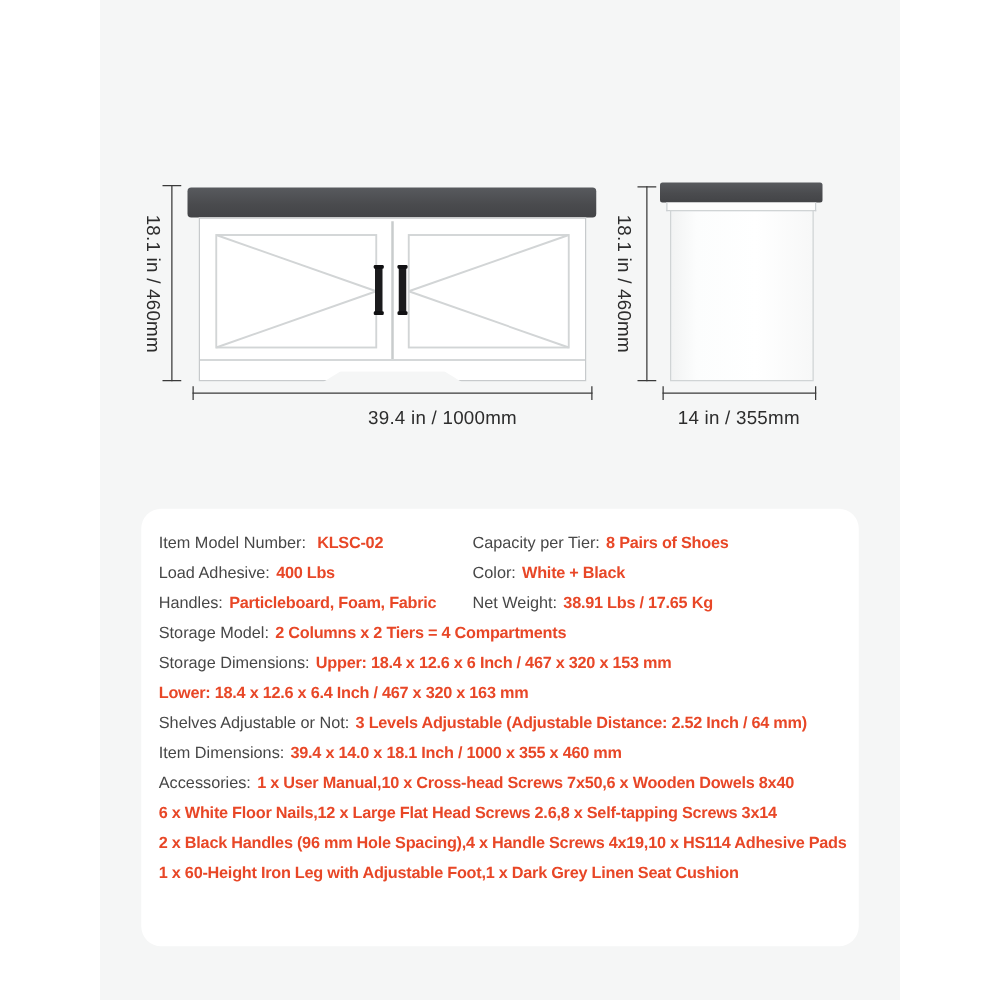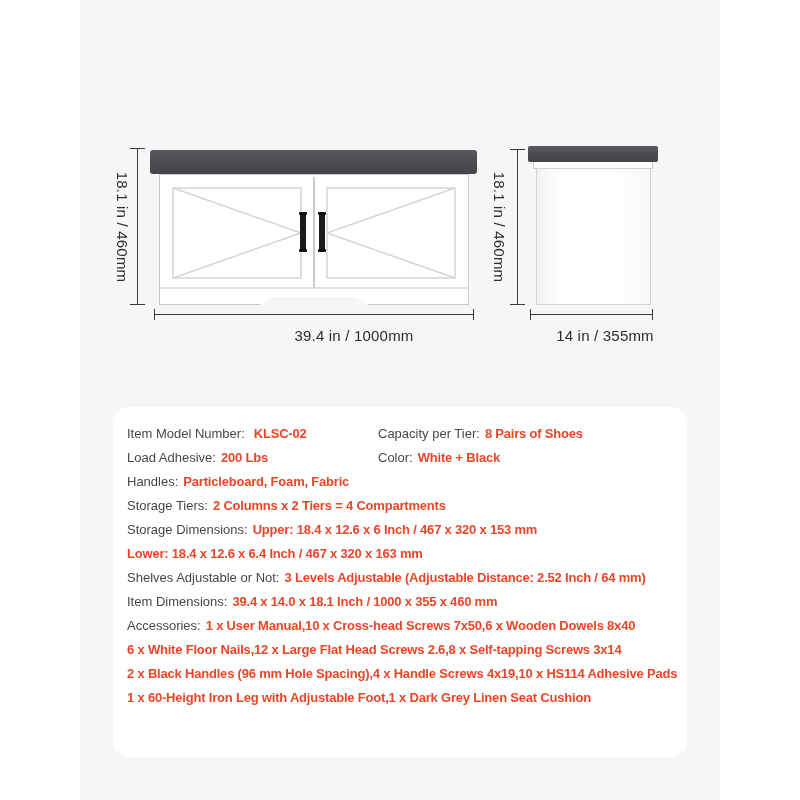--- a/index.html
+++ b/index.html
@@ -83,50 +83,53 @@
   <div class="dim" style="left:510px;top:304px;width:15px;height:1px;"></div>
   <div class="dim-label v" style="left:499px;top:227px;">18.1 in / 460mm</div>
 
   <div class="cushion" style="left:528px;top:146px;width:130px;height:16px;border-radius:2px;"></div>
   <div class="side-lip" style="left:533px;top:162px;width:120px;height:7px;"></div>
   <div class="side-body" style="left:536px;top:168px;width:115px;height:137px;"></div>
 
   <div class="dim" style="left:530px;top:314px;width:123px;height:1px;"></div>
   <div class="dim" style="left:530px;top:309px;width:1px;height:11px;"></div>
   <div class="dim" style="left:652px;top:309px;width:1px;height:11px;"></div>
-  <div class="dim-label h" style="left:605px;top:335px;">14 in / 355mm</div>
+  <div class="dim-label h" style="left:591px;top:335px;">14 in / 355mm</div>
 
   <div class="spec-card">
 
     <div class="spec-line two-col">
       <div>
         <span class="lbl gap2">Item Model Number:</span><span class="val">KLSC-02</span>
       </div>
       <div>
         <span class="lbl">Capacity per Tier:</span><span class="val">8 Pairs of Shoes</span>
       </div>
     </div>
 
     <div class="spec-line two-col">
       <div>
-        <span class="lbl">Load Adhesive:</span><span class="val">200 Lbs</span>
+        <span class="lbl">Load Adhesive:</span><span class="val">400 Lbs</span>
       </div>
       <div>
         <span class="lbl">Color:</span><span class="val">White + Black</span>
       </div>
     </div>
 
     <div class="spec-line two-col">
       <div>
         <span class="lbl">Handles:</span><span class="val">Particleboard, Foam, Fabric</span>
       </div>
+      <div>
+        <span class="lbl">Net Weight:</span><span class="val">38.91 Lbs / 17.65 Kg</span>
+      </div>
     </div>
 
     <div class="spec-line">
-      <span class="lbl">Storage Tiers:</span><span class="val">2 Columns x 2 Tiers = 4 Compartments</span>
+      <span class="lbl">Storage Model:</span><span class="val">2 Columns x 2 Tiers = 4 Compartments</span>
     </div>
     <div class="spec-line">
       <span class="lbl">Storage Dimensions:</span><span class="val">Upper: 18.4 x 12.6 x 6 Inch / 467 x 320 x 153 mm</span>
     </div>
     <div class="spec-line">
       <span class="lbl"></span><span class="val">Lower: 18.4 x 12.6 x 6.4 Inch / 467 x 320 x 163 mm</span>
     </div>
     <div class="spec-line">
       <span class="lbl">Shelves Adjustable or Not:</span><span class="val">3 Levels Adjustable (Adjustable Distance: 2.52 Inch / 64 mm)</span>
     </div>

